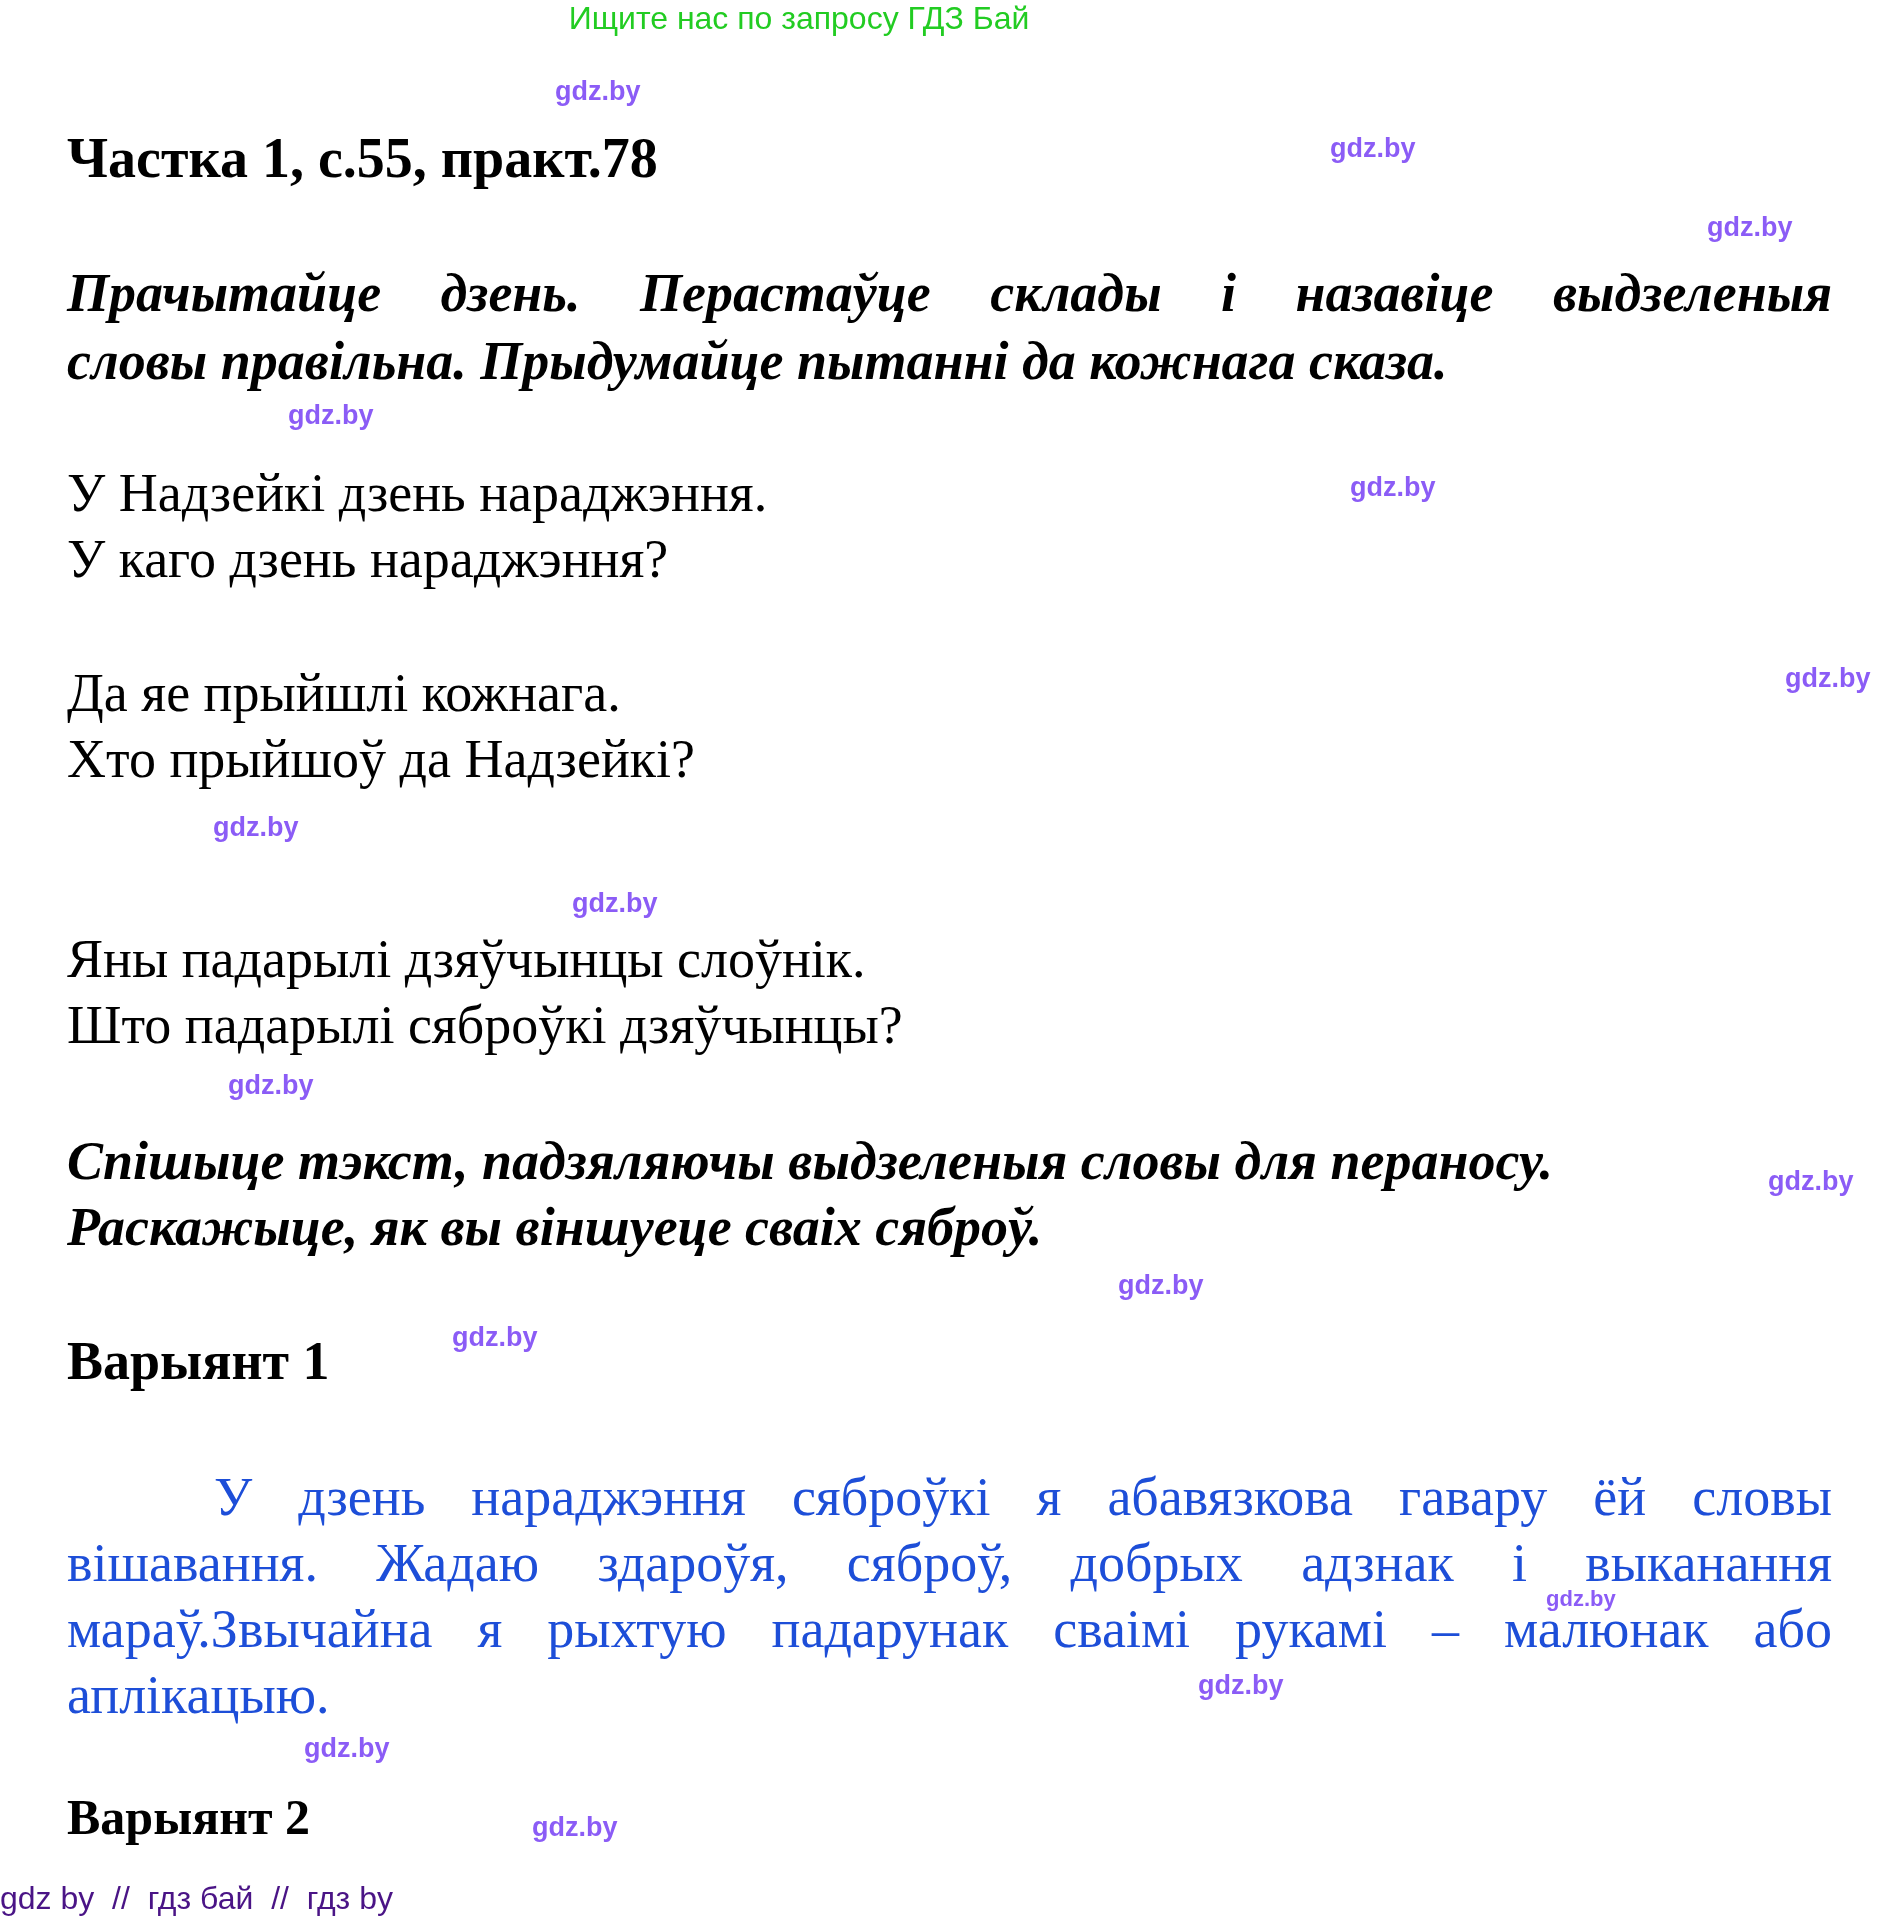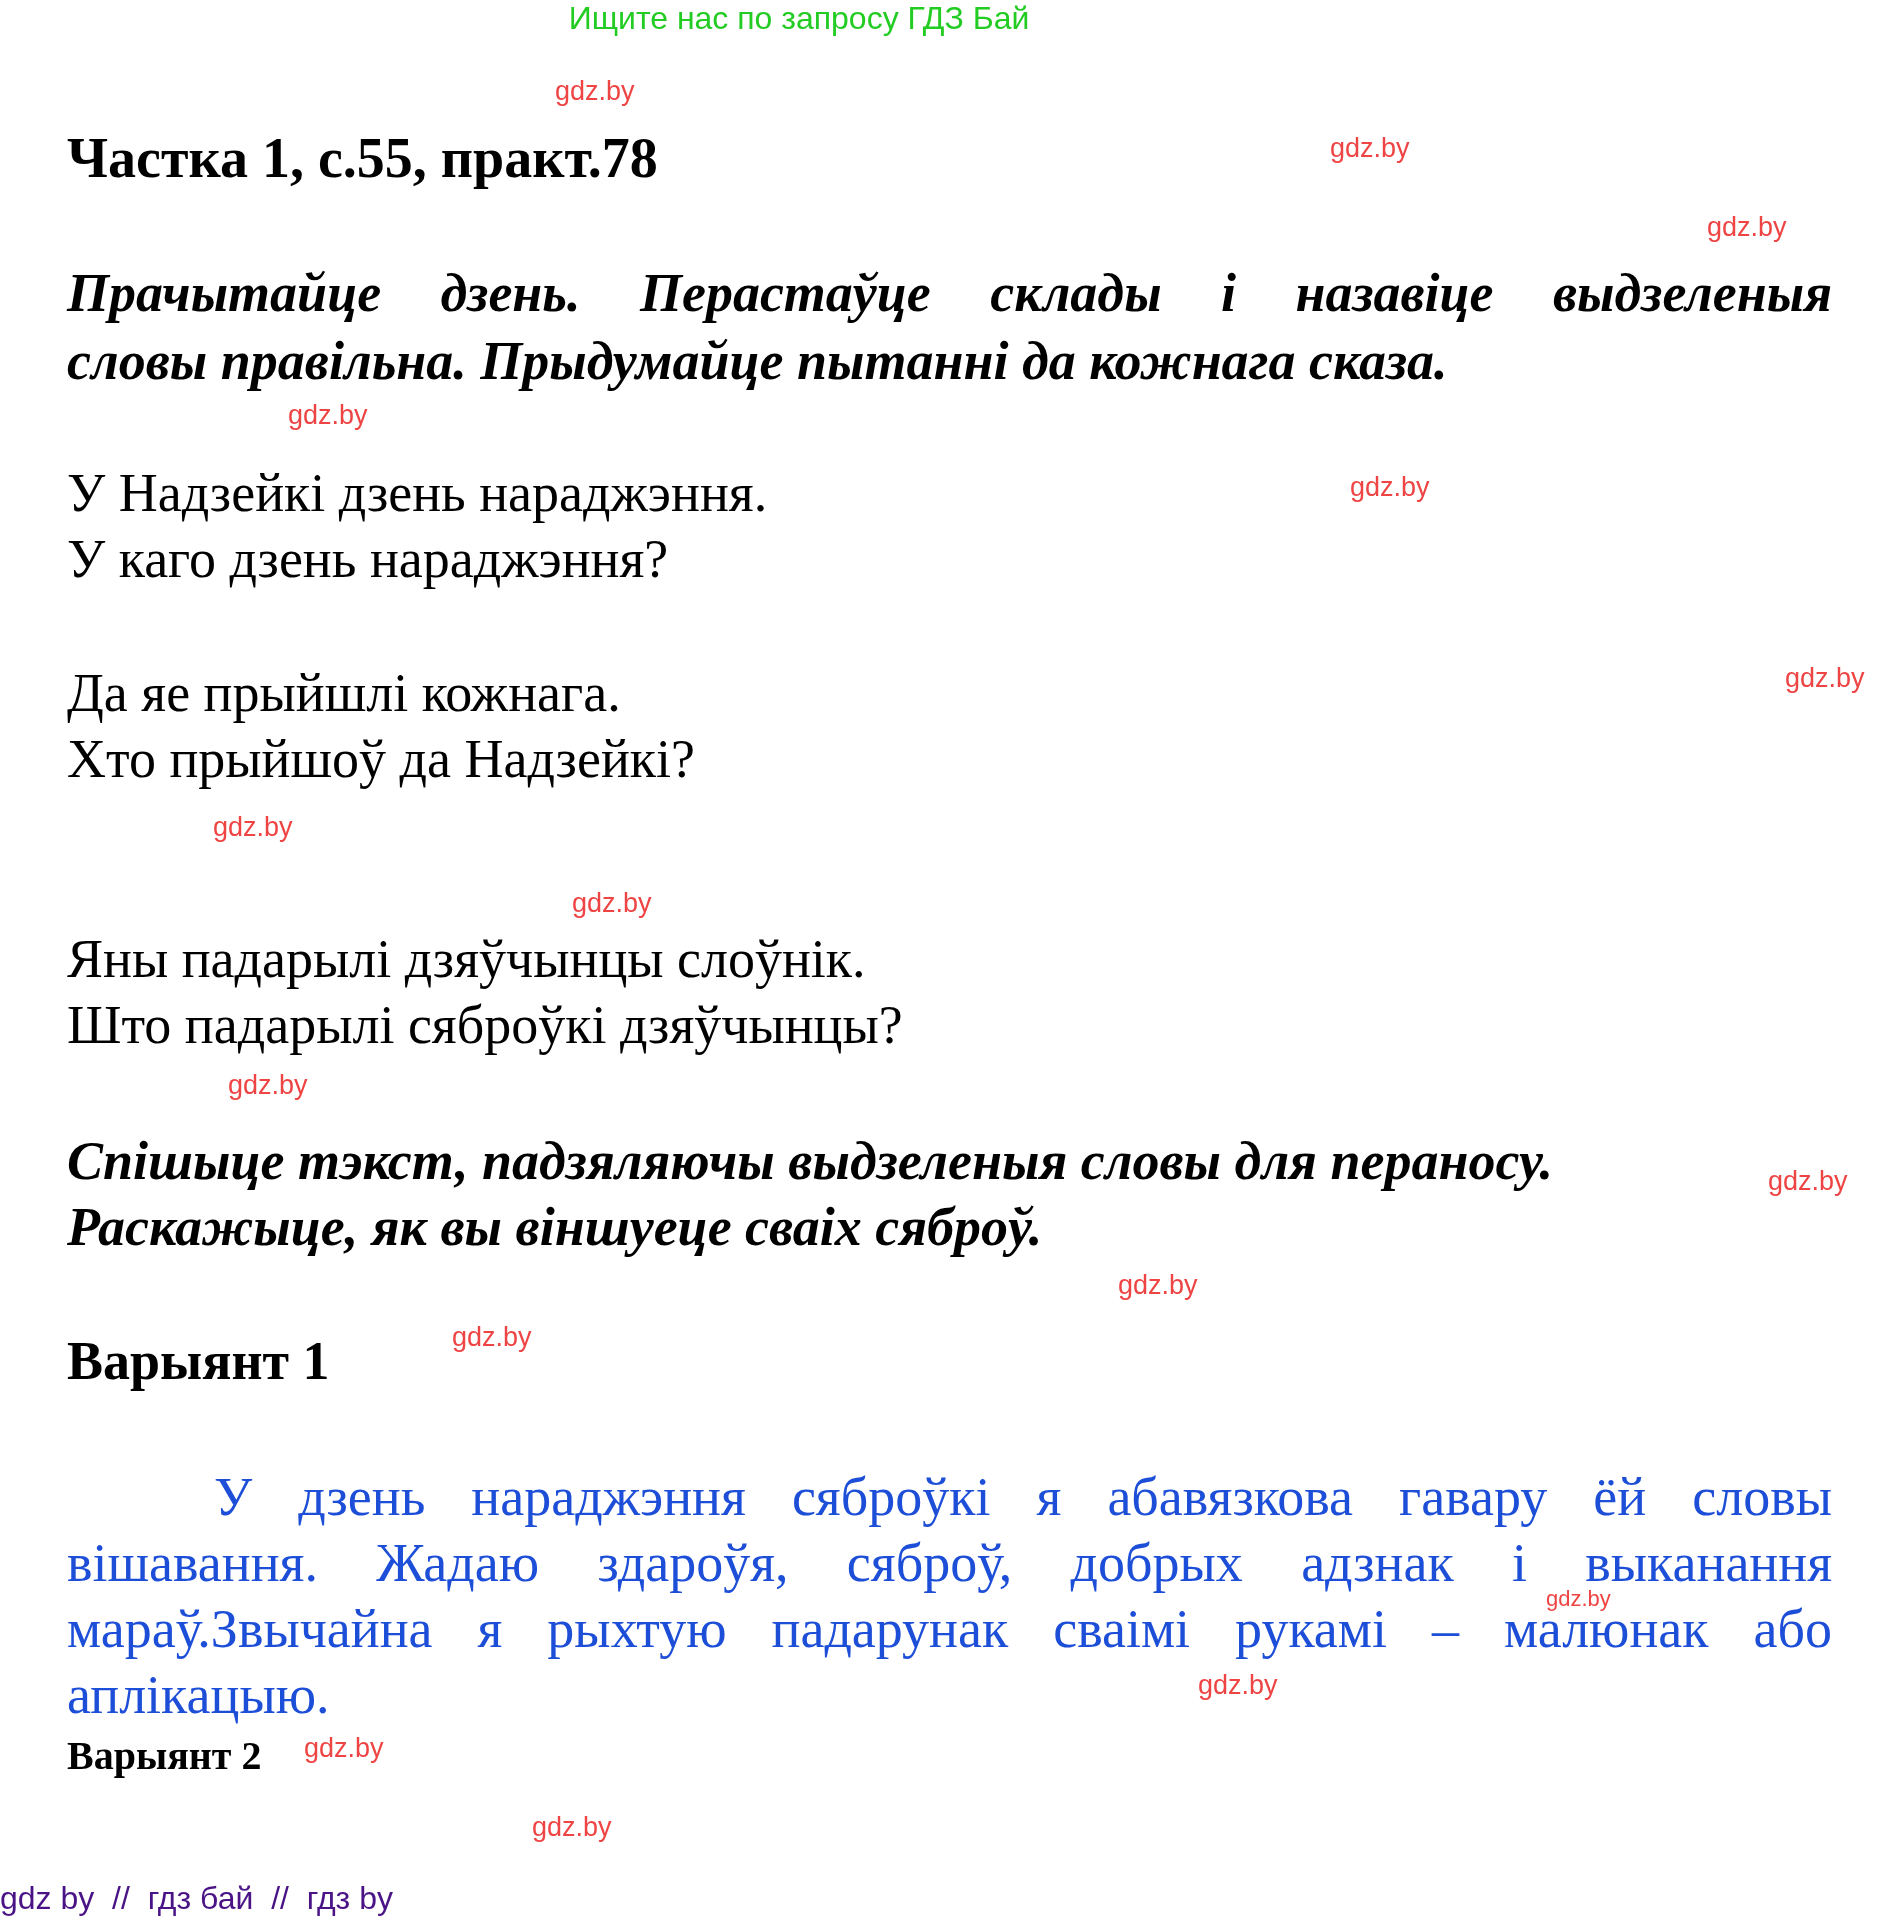--- a/index.html
+++ b/index.html
@@ -1,19 +1,19 @@
 <!DOCTYPE html>
 <html><head>
 <meta charset="utf-8">
 <style>
   html, body { margin:0; padding:0; background:#ffffff; }
   body { width:1900px; height:1928px; position:relative; overflow:hidden; }
   .abs { position:absolute; white-space:nowrap; }
   .top-banner { left:0; width:1598px; top:0; text-align:center; font-family:"Liberation Sans", sans-serif; font-size:32px; line-height:36px; color:#22cc22; }
-  .wm { font-family:"Liberation Sans", sans-serif; font-size:27px; color:#ef4444; }
+  .wm { font-family:"Liberation Sans", sans-serif; font-size:27px; color:#8b5cf6;font-weight:bold; }
   .wm-small { font-size:22px; }
   .title { font-family:"Liberation Serif", serif; font-weight:bold; font-size:56px; color:#000; }
   .instr { font-family:"Liberation Serif", serif; font-weight:bold; font-style:italic; font-size:54px; color:#000; }
   .justify-line { left:67px; width:1765px; text-align:justify; text-align-last:justify; white-space:nowrap; }
   .body { font-family:"Liberation Serif", serif; font-size:54px; color:#000; left:67px; }
   .para { font-family:"Liberation Serif", serif; font-size:54px; color:#1d4ed8; }
   .footer { left:0; width:1900px; top:1880px; text-align:left; font-family:"Liberation Sans", sans-serif; font-size:32px; color:#4a1486; }
 </style>
 </head>
 <body>
@@ -54,15 +54,15 @@
 <div class="abs instr" style="left:67px; top:1130px;text-align:center;">Спішыце тэкст, падзяляючы выдзеленыя словы для пераносу.</div>
 <div class="abs instr" style="left:67px; top:1196px;">Раскажыце, як вы віншуеце сваіх сяброў.</div>
 
 <div class="abs title" style="left:67px; top:1330px; font-size:54px;">Варыянт 1</div>
 
 <div class="abs para justify-line" style="top:1466px; padding-left:147px; width:1618px;">У дзень нараджэння сяброўкі я абавязкова гавару ёй словы</div>
 <div class="abs para justify-line" style="top:1532px;">вішавання. Жадаю здароўя, сяброў, добрых адзнак і выканання</div>
 <div class="abs para justify-line" style="top:1598px;">мараў.Звычайна я рыхтую падарунак сваімі рукамі – малюнак або</div>
 <div class="abs para" style="left:67px; top:1664px;">аплікацыю.</div>
 
-<div class="abs title" style="left:67px; top:1732px; font-size:40px;">Варыянт 2</div>
+<div class="abs title" style="left:67px; top:1788px; font-size:50px;">Варыянт 2</div>
 
 <div class="abs footer" style="white-space:pre;">gdz by  //  гдз бай  //  гдз by</div>
 
 </body></html>

